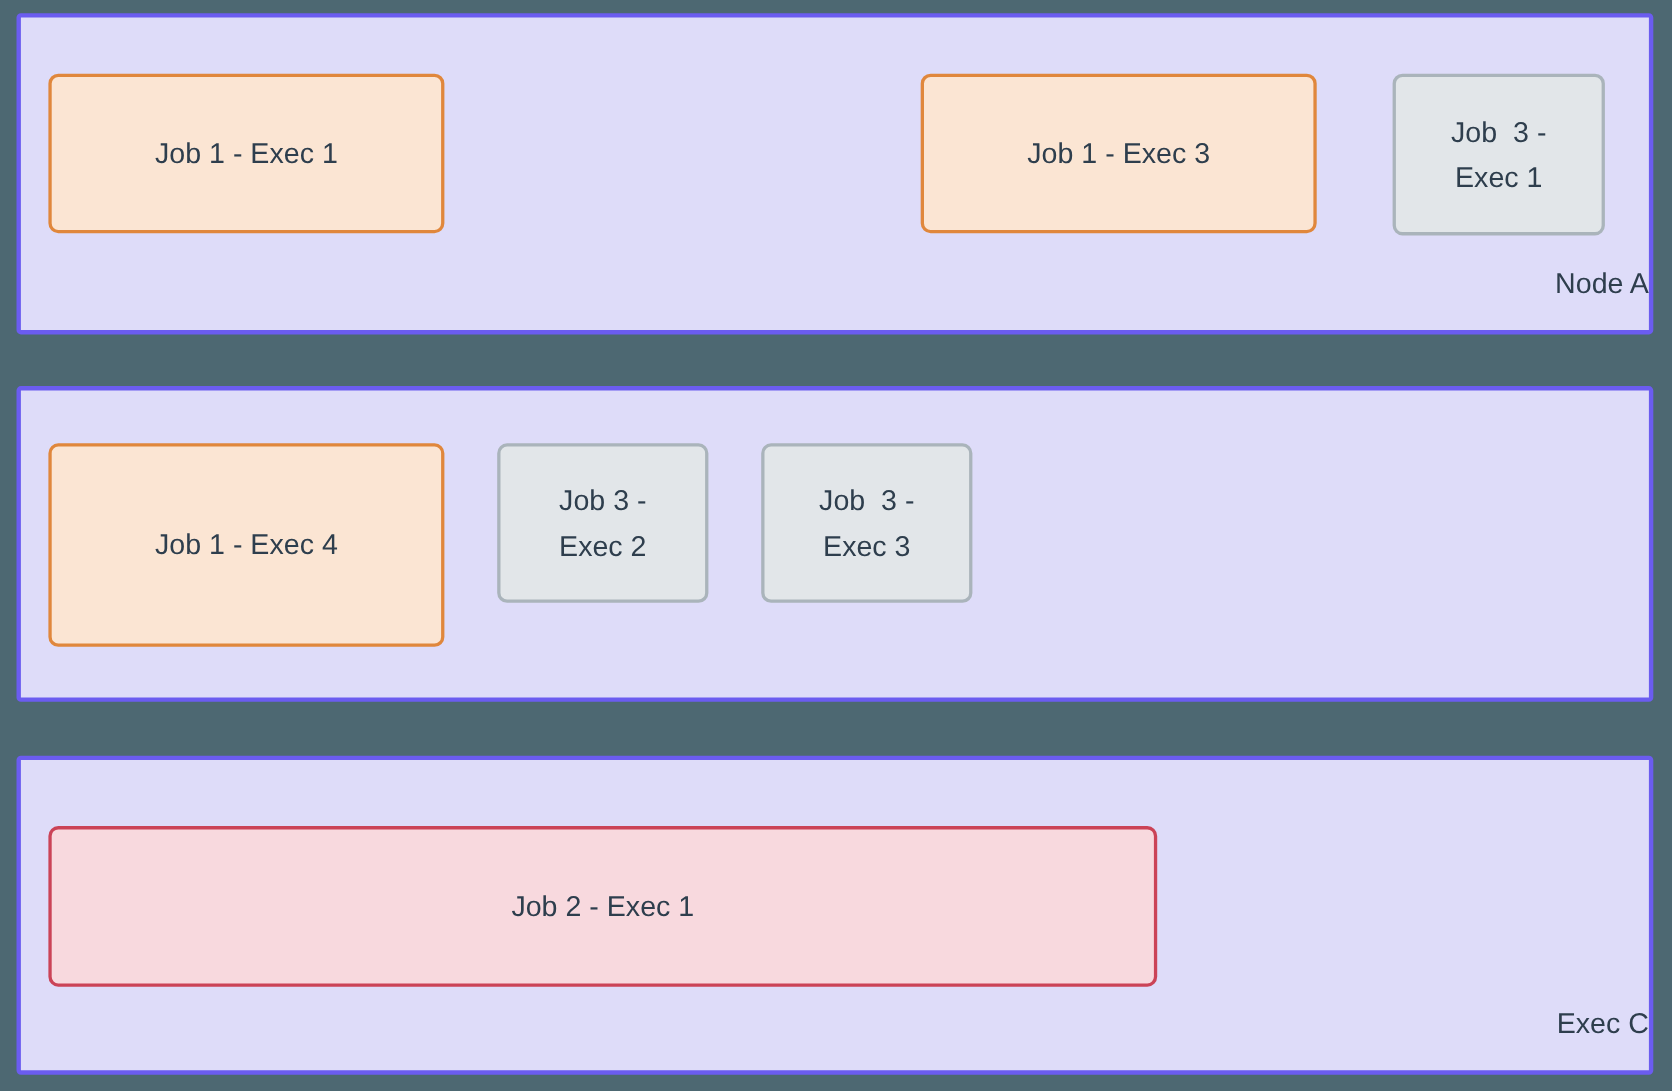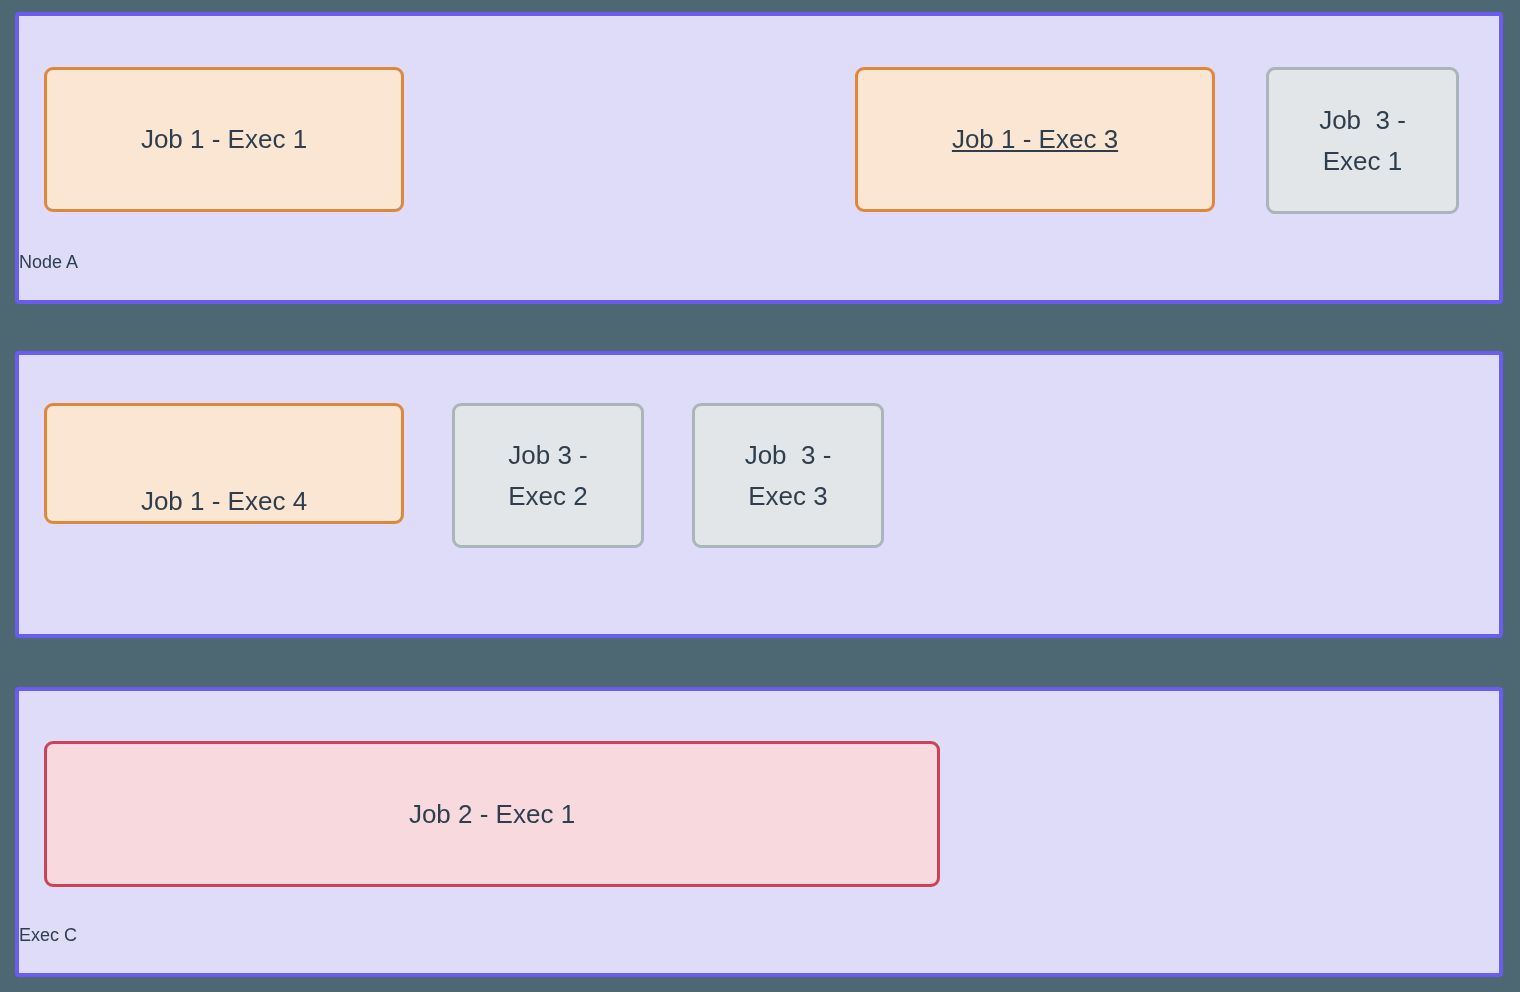--- a/index.html
+++ b/index.html
@@ -49,59 +49,59 @@
     white-space: pre-wrap;
     color: var(--text);
   }
   .exec.job1 { background: var(--job1-fill); border: 3px solid var(--job1-border); }
   .exec.job2 { background: var(--job2-fill); border: 3.5px solid var(--job2-border); }
   .exec.job3 { background: var(--job3-fill); border: 3px solid var(--job3-border); }
   .node-label {
     position: absolute;
     left: 0; right: 0;
     bottom: 27px;
-    text-align: left;
-    font-size: 18px;
+    text-align: right;
+    font-size: 26px;
     font-weight: 500;
     color: var(--text);
   }
 </style>
 </head>
 <body>
 
 <div class="canvas">
 
   <section class="node" style="top:12px; height:292px;">
     <div class="exec job1" style="left:25px; top:51px; width:360px; height:145px;">
       <span class="exec-label">Job 1 - Exec 1</span>
     </div>
-    <div class="exec job1" style="left:836px; top:51px; width:360px; height:145px;text-decoration:underline;">
+    <div class="exec job1" style="left:818px; top:51px; width:360px; height:145px;">
       <span class="exec-label">Job 1 - Exec 3</span>
     </div>
     <div class="exec job3" style="left:1247px; top:51px; width:193px; height:147px;">
       <span class="exec-label">Job  3 -
 Exec 1</span>
     </div>
     <div class="node-label">Node A</div>
   </section>
 
   <section class="node" style="top:351px; height:287px;">
-    <div class="exec job1" style="left:25px; top:48px; width:360px; height:121px;align-items:flex-end;">
+    <div class="exec job1" style="left:25px; top:48px; width:360px; height:185px;">
       <span class="exec-label">Job 1 - Exec 4</span>
     </div>
     <div class="exec job3" style="left:433px; top:48px; width:192px; height:145px;">
       <span class="exec-label">Job 3 -
 Exec 2</span>
     </div>
     <div class="exec job3" style="left:673px; top:48px; width:192px; height:145px;">
       <span class="exec-label">Job  3 -
 Exec 3</span>
     </div>
   </section>
 
   <section class="node" style="top:687px; height:290px;">
-    <div class="exec job2" style="left:25px; top:50px; width:896px; height:146px;">
+    <div class="exec job2" style="left:25px; top:60px; width:1008px; height:146px;">
       <span class="exec-label">Job 2 - Exec 1</span>
     </div>
     <div class="node-label">Exec C</div>
   </section>
 
 </div>
 
 </body></html>

